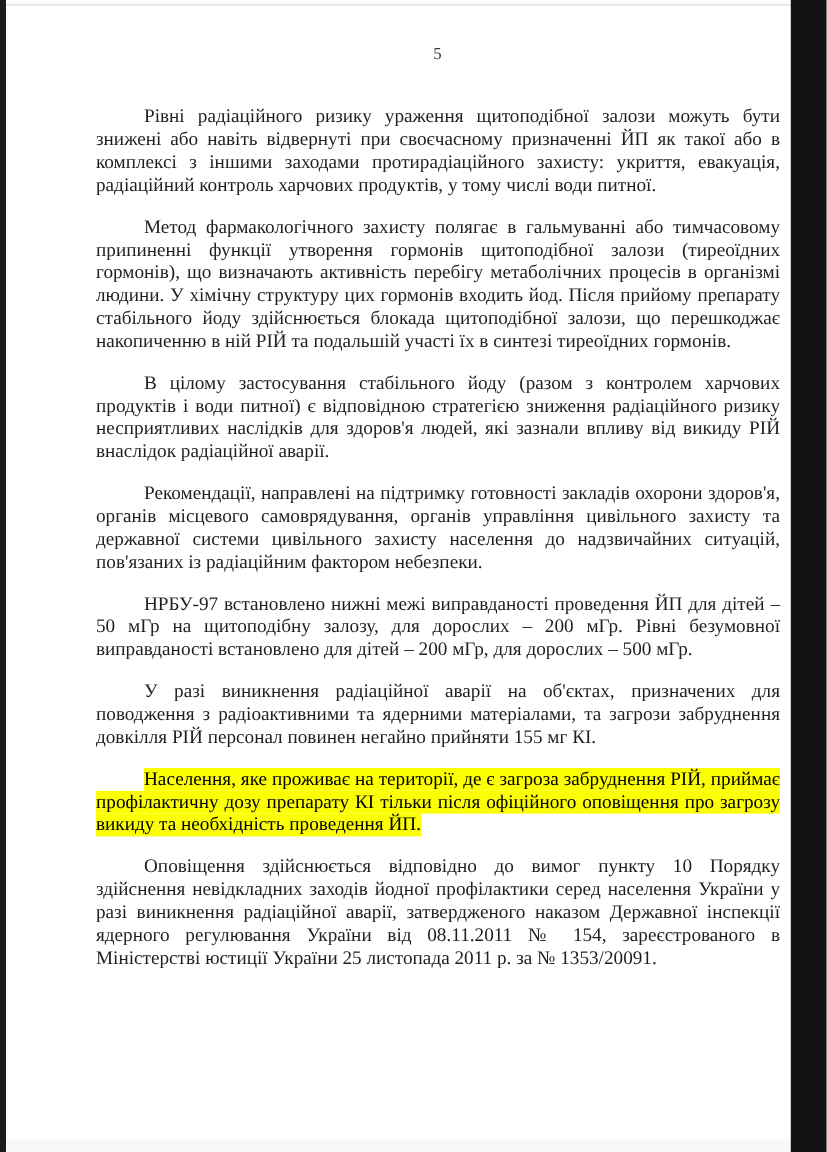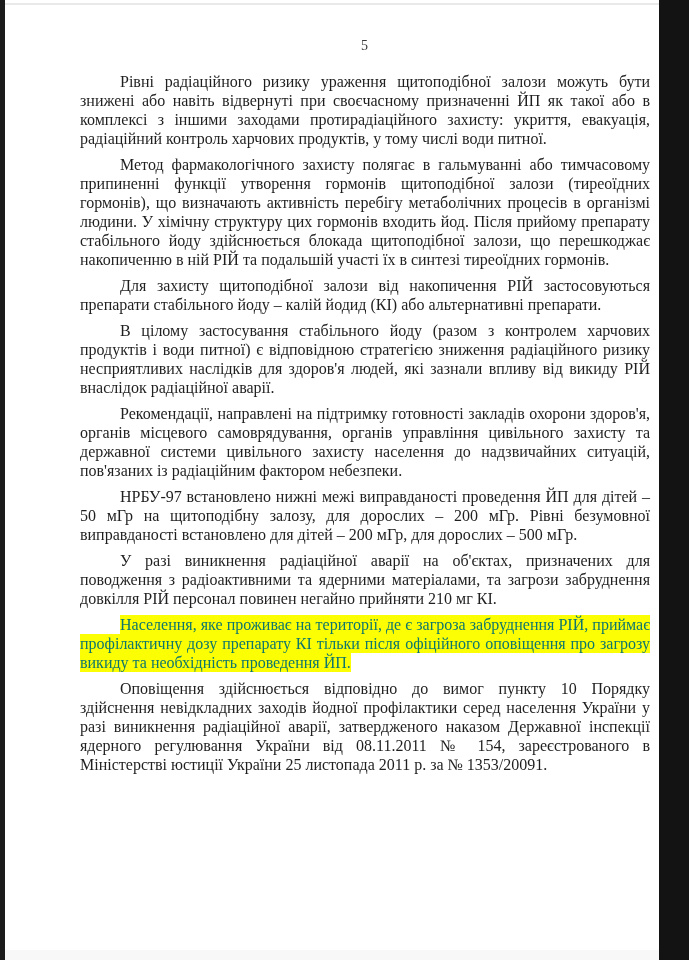--- a/index.html
+++ b/index.html
@@ -51,51 +51,50 @@
     position: absolute;
     left: 75px;
     top: 72px;
     width: 570px;
     color: #1f1f1f;
     font-size: 16px;
     line-height: 19px;
     text-align: justify;
   }
   .para {
-    margin: 0 0 7px 0;
+    margin: 16px 0 7px 0;
     text-indent: 40px;
   }
   .para .ptext {
     
   }
   .para.hl .ptext {
     background: #fcff03;
-    color: #0f766e;
+    color: #000000;
     box-decoration-break: clone;
     -webkit-box-decoration-break: clone;
     padding: 1px 0;
   }
 </style>
 </head>
 <body>
 
 <div class="screen">
   <div class="edge-left"></div>
   <div class="edge-right"></div>
   <div class="edge-top"></div>
   <div class="edge-bottom"></div>
 
   <div class="page">
     <div class="page-number">5</div>
 
     <div class="textblock">
       <p class="para"><span class="ptext">Рівні радіаційного ризику ураження щитоподібної залози можуть бути знижені або навіть відвернуті при своєчасному призначенні ЙП як такої або в комплексі з іншими заходами протирадіаційного захисту: укриття, евакуація, радіаційний контроль харчових продуктів, у тому числі води питної.</span></p>
       <p class="para"><span class="ptext">Метод фармакологічного захисту полягає в гальмуванні або тимчасовому припиненні функції утворення гормонів щитоподібної залози (тиреоїдних гормонів), що визначають активність перебігу метаболічних процесів в організмі людини. У хімічну структуру цих гормонів входить йод. Після прийому препарату стабільного йоду здійснюється блокада щитоподібної залози, що перешкоджає накопиченню в ній РІЙ та подальшій участі їх в синтезі тиреоїдних гормонів.</span></p>
-      <p class="para"><span class="ptext">Для захисту щитоподібної залози від накопичення РІЙ застосовуються препарати стабільного йоду – калій йодид (КІ) або альтернативні препарати.</span></p>
       <p class="para"><span class="ptext">В цілому застосування стабільного йоду (разом з контролем харчових продуктів і води питної) є відповідною стратегією зниження радіаційного ризику несприятливих наслідків для здоров'я людей, які зазнали впливу від викиду РІЙ внаслідок радіаційної аварії.</span></p>
       <p class="para"><span class="ptext">Рекомендації, направлені на підтримку готовності закладів охорони здоров'я, органів місцевого самоврядування, органів управління цивільного захисту та державної системи цивільного захисту населення до надзвичайних ситуацій, пов'язаних із радіаційним фактором небезпеки.</span></p>
       <p class="para"><span class="ptext">НРБУ-97 встановлено нижні межі виправданості проведення ЙП для дітей – 50 мГр на щитоподібну залозу, для дорослих – 200 мГр. Рівні безумовної виправданості встановлено для дітей – 200 мГр, для дорослих – 500 мГр.</span></p>
-      <p class="para"><span class="ptext">У разі виникнення радіаційної аварії на об'єктах, призначених для поводження з радіоактивними та ядерними матеріалами, та загрози забруднення довкілля РІЙ персонал повинен негайно прийняти 210 мг КІ.</span></p>
+      <p class="para"><span class="ptext">У разі виникнення радіаційної аварії на об'єктах, призначених для поводження з радіоактивними та ядерними матеріалами, та загрози забруднення довкілля РІЙ персонал повинен негайно прийняти 155 мг КІ.</span></p>
       <p class="para hl"><span class="ptext">Населення, яке проживає на території, де є загроза забруднення РІЙ, приймає профілактичну дозу препарату КІ тільки після офіційного оповіщення про загрозу викиду та необхідність проведення ЙП.</span></p>
       <p class="para"><span class="ptext">Оповіщення здійснюється відповідно до вимог пункту 10 Порядку здійснення невідкладних заходів йодної профілактики серед населення України у разі виникнення радіаційної аварії, затвердженого наказом Державної інспекції ядерного регулювання України від 08.11.2011 № 154, зареєстрованого в Міністерстві юстиції України 25 листопада 2011 р. за № 1353/20091.</span></p>
     </div>
   </div>
 </div>
 
 </body></html>

